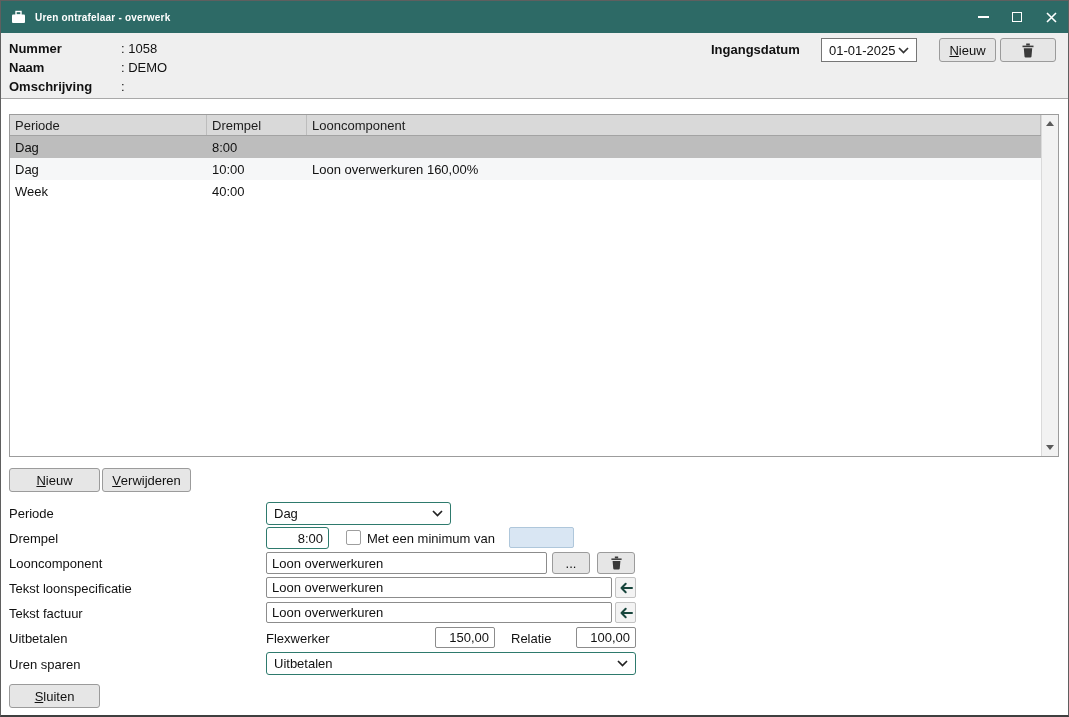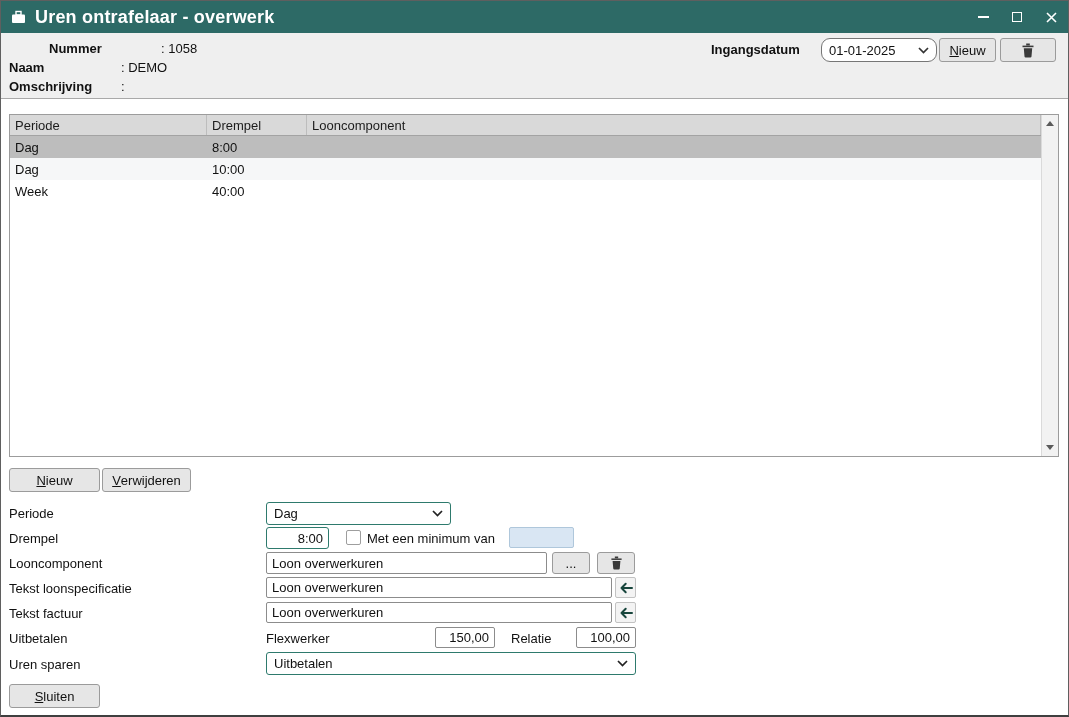--- a/index.html
+++ b/index.html
@@ -20,39 +20,39 @@
     overflow: hidden;
   }
   
   .titlebar {
     position: absolute; left:0; top:0; right:0; height:32px;
     background: #2D6A66;
     display: flex; align-items: center;
     color: #fff;
   }
   .titlebar .app-icon { margin-left: 10px; display:flex; align-items:center; }
-  .titlebar .title { margin-left: 9px; font-weight: 700; font-size: 18px; letter-spacing: .2px; }
+  .titlebar .title { margin-left: 9px; font-weight: 700; font-size: 10px; letter-spacing: .2px; }
   .win-controls { margin-left:auto; display:flex; height:100%; }
   .win-btn { width: 34px; height: 100%; display:flex; align-items:center; justify-content:center; cursor: default; }
   .min-glyph { width:11px; height:2px; background:#fff; }
   .max-glyph { width:10px; height:10px; border:1.5px solid #fff; }
   
   .header {
     position:absolute; left:0; top:32px; right:0; height:66px;
     background:#EFEFEF; border-bottom:1px solid #A9A9A9;
   }
   .hrow { position:absolute; left:8px; height:16px; white-space:nowrap; }
   .hrow .hlabel { display:inline-block; width:112px; font-weight:700; }
-  .hrow:nth-of-type(1){ top:8px;margin-left:40px; }
+  .hrow:nth-of-type(1){ top:8px; }
   .hrow:nth-of-type(2){ top:27px; }
   .hrow:nth-of-type(3){ top:46px; }
   .ingangsdatum-label { position:absolute; left:710px; top:9px; font-weight:700; }
   .date-select {
-    position:absolute; left:820px; top:5px; width:116px; height:24px;
-    background:#fff; border:1px solid #767676; border-radius:9px;
+    position:absolute; left:820px; top:5px; width:96px; height:24px;
+    background:#fff; border:1px solid #767676; border-radius:0;
     display:flex; align-items:center; padding:0 7px; cursor:default;
   }
   .date-select .sel-text { flex:1; }
   .btn {
     background:#E6E6E6; border:1px solid #9B9B9B; border-radius:3px;
     display:flex; align-items:center; justify-content:center;
     font-size:13px; color:#111; cursor:default;
   }
   .hdr-nieuw { position:absolute; left:938px; top:5px; width:57px; height:24px; }
   .hdr-trash { position:absolute; left:999px; top:5px; width:56px; height:24px; }
@@ -177,20 +177,21 @@
         <div class="th col-drempel">Drempel</div>
         <div class="th col-loon">Looncomponent</div>
       </div>
       <div class="tr selected">
         <div class="td col-periode">Dag</div>
         <div class="td col-drempel">8:00</div>
       </div>
       <div class="tr stripe">
         <div class="td col-periode">Dag</div>
         <div class="td col-drempel">10:00</div>
+        <div class="td col-loon">Loon overwerkuren 160,00%</div>
       </div>
       <div class="tr">
         <div class="td col-periode">Week</div>
         <div class="td col-drempel">40:00</div>
       </div>
     </div>
     <div class="vscroll">
       <div class="sb-btn sb-up">
           <span class="tri-up"></span>
         </div>

